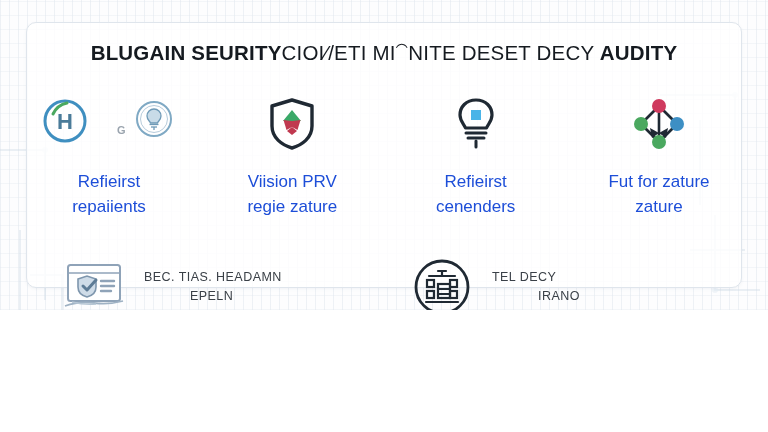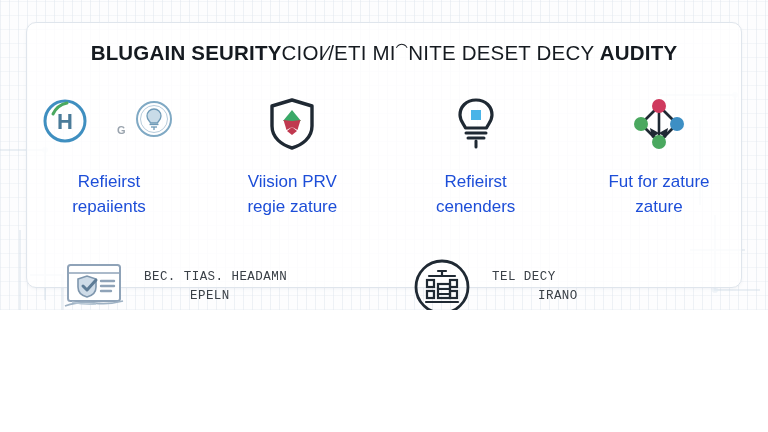--- a/index.html
+++ b/index.html
@@ -99,21 +99,20 @@
   }
   .icon-cluster .side { position:absolute; left:98px; top:1px; }
 
   
   #feature-row-bottom {
     position:absolute;
     left:60px; right:60px; top:258px;
     display:flex;
     justify-content:space-between;
     align-items:center;
-    font-family:Liberation Mono, monospace;
   }
   .feature-wide {
     display:flex;
     align-items:center;
     gap:16px;
     width:300px;
   }
   .feature-wide .wide-icon {
     width:68px; height:58px;
     display:flex; align-items:center; justify-content:center;

